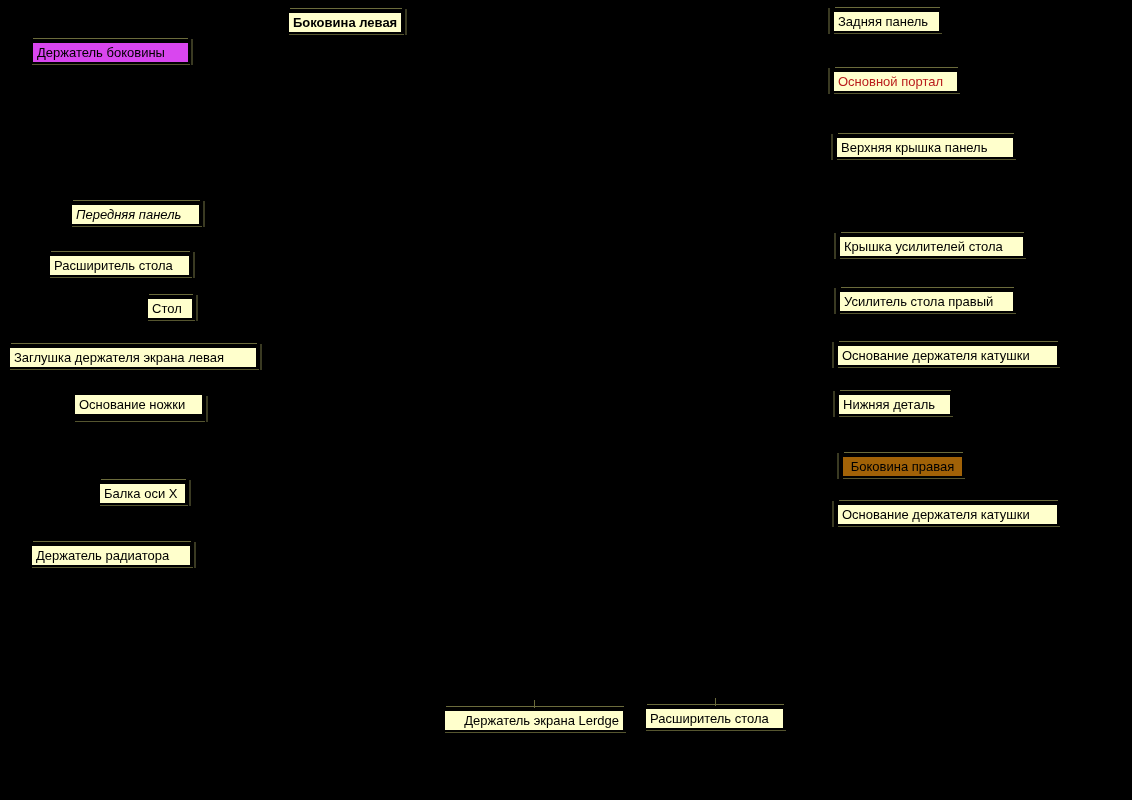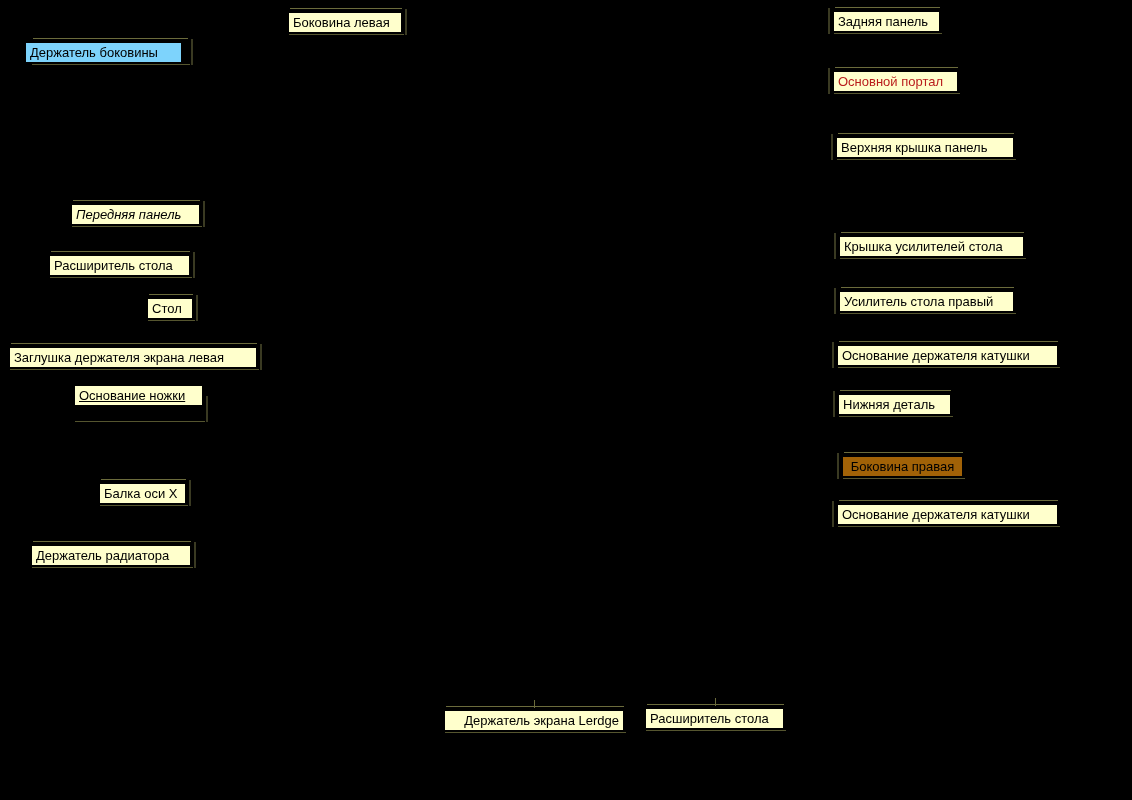--- a/index.html
+++ b/index.html
@@ -77,45 +77,45 @@
   }
 </style>
 </head>
 <body>
 
 <div id="canvas-root">
   <div id="label-layer">
       <div class="hairline" style="left: 290px; top: 8px; width: 112px; background: rgb(107, 107, 60);"></div>
       <div class="leader" style="top: 9px; height: 26px; left: 405px;"></div>
       <div class="underline" style="left: 289px; top: 34px; width: 115px;"></div>
-      <div class="label" style="left: 288px; top: 12px; width: 114px; height: 21px; background: rgb(255, 255, 204); border-color: rgb(0, 0, 0); color: rgb(0, 0, 0);">Боковина левая</div>
+      <div class="label" style="left: 288px; top: 12px; width: 114px; height: 21px; background: rgb(255, 255, 204); border-color: rgb(0, 0, 0); color: rgb(0, 0, 0); font-weight: bold;">Боковина левая</div>
       <div class="hairline" style="left: 33px; top: 38px; width: 155px; background: rgb(107, 107, 60);"></div>
       <div class="leader" style="top: 39px; height: 26px; left: 191px;"></div>
       <div class="underline" style="left: 32px; top: 64px; width: 158px;"></div>
-      <div class="label" style="left: 25px; top: 42px; width: 157px; height: 21px; background: #7dd3fc; border-color: rgb(0, 0, 0); color: rgb(0, 0, 0);">Держатель боковины</div>
+      <div class="label" style="left: 32px; top: 42px; width: 157px; height: 21px; background: #d946ef; border-color: rgb(0, 0, 0); color: rgb(0, 0, 0);">Держатель боковины</div>
       <div class="hairline" style="left: 73px; top: 200px; width: 127px; background: rgb(107, 107, 60);"></div>
       <div class="leader" style="top: 201px; height: 26px; left: 203px;"></div>
       <div class="underline" style="left: 72px; top: 226px; width: 130px;"></div>
       <div class="label" style="left: 71px; top: 204px; width: 129px; height: 21px; background: rgb(255, 255, 204); border-color: rgb(0, 0, 0); color: rgb(0, 0, 0); font-style: italic;">Передняя панель</div>
       <div class="hairline" style="left: 51px; top: 251px; width: 139px; background: rgb(107, 107, 60);"></div>
       <div class="leader" style="top: 252px; height: 26px; left: 193px;"></div>
       <div class="underline" style="left: 50px; top: 277px; width: 142px;"></div>
       <div class="label" style="left: 49px; top: 255px; width: 141px; height: 21px; background: rgb(255, 255, 204); border-color: rgb(0, 0, 0); color: rgb(0, 0, 0);">Расширитель стола</div>
       <div class="hairline" style="left: 149px; top: 294px; width: 44px; background: rgb(107, 107, 60);"></div>
       <div class="leader" style="top: 295px; height: 26px; left: 196px;"></div>
       <div class="underline" style="left: 148px; top: 320px; width: 47px;"></div>
       <div class="label" style="left: 147px; top: 298px; width: 46px; height: 21px; background: rgb(255, 255, 204); border-color: rgb(0, 0, 0); color: rgb(0, 0, 0);">Стол</div>
       <div class="hairline" style="left: 11px; top: 343px; width: 246px; background: rgb(107, 107, 60);"></div>
       <div class="leader" style="top: 344px; height: 26px; left: 260px;"></div>
       <div class="underline" style="left: 10px; top: 369px; width: 249px;"></div>
       <div class="label" style="left: 9px; top: 347px; width: 248px; height: 21px; background: rgb(255, 255, 204); border-color: rgb(0, 0, 0); color: rgb(0, 0, 0);">Заглушка держателя экрана левая</div>
       <div class="hairline" style="left: 76px; top: 395px; width: 127px; background: rgb(107, 107, 60);"></div>
       <div class="leader" style="top: 396px; height: 26px; left: 206px;"></div>
       <div class="underline" style="left: 75px; top: 421px; width: 130px;"></div>
-      <div class="label" style="left: 74px; top: 385px; width: 129px; height: 21px; background: rgb(255, 255, 204); border-color: rgb(0, 0, 0); color: rgb(0, 0, 0); text-decoration: underline;">Основание ножки</div>
+      <div class="label" style="left: 74px; top: 394px; width: 129px; height: 21px; background: rgb(255, 255, 204); border-color: rgb(0, 0, 0); color: rgb(0, 0, 0);">Основание ножки</div>
       <div class="hairline" style="left: 101px; top: 479px; width: 85px; background: rgb(107, 107, 60);"></div>
       <div class="leader" style="top: 480px; height: 26px; left: 189px;"></div>
       <div class="underline" style="left: 100px; top: 505px; width: 88px;"></div>
       <div class="label" style="left: 99px; top: 483px; width: 87px; height: 21px; background: rgb(255, 255, 204); border-color: rgb(0, 0, 0); color: rgb(0, 0, 0);">Балка оси X</div>
       <div class="hairline" style="left: 33px; top: 541px; width: 158px; background: rgb(107, 107, 60);"></div>
       <div class="leader" style="top: 542px; height: 26px; left: 194px;"></div>
       <div class="underline" style="left: 32px; top: 567px; width: 161px;"></div>
       <div class="label" style="left: 31px; top: 545px; width: 160px; height: 21px; background: rgb(255, 255, 204); border-color: rgb(0, 0, 0); color: rgb(0, 0, 0);">Держатель радиатора</div>
       <div class="hairline" style="left: 835px; top: 7px; width: 105px; background: rgb(107, 107, 60);"></div>
       <div class="leader" style="top: 8px; height: 26px; left: 828px;"></div>

